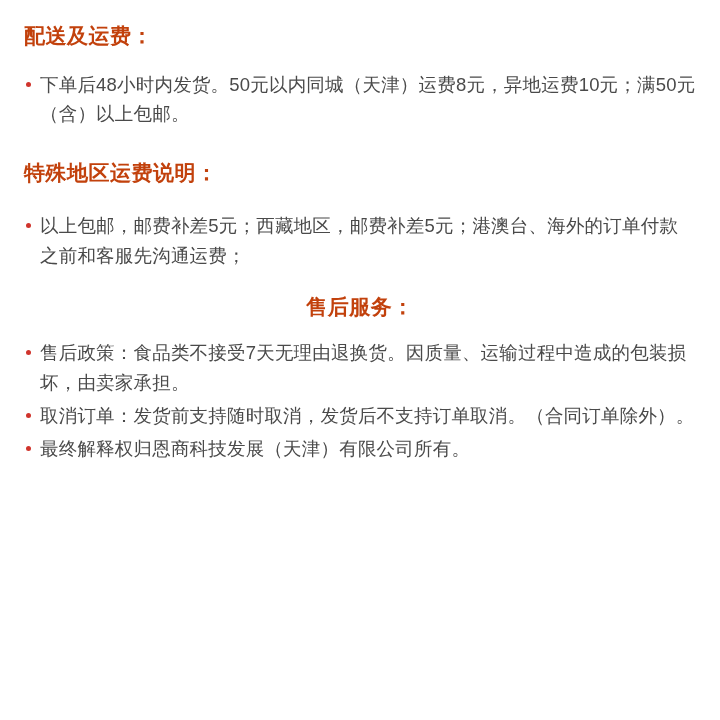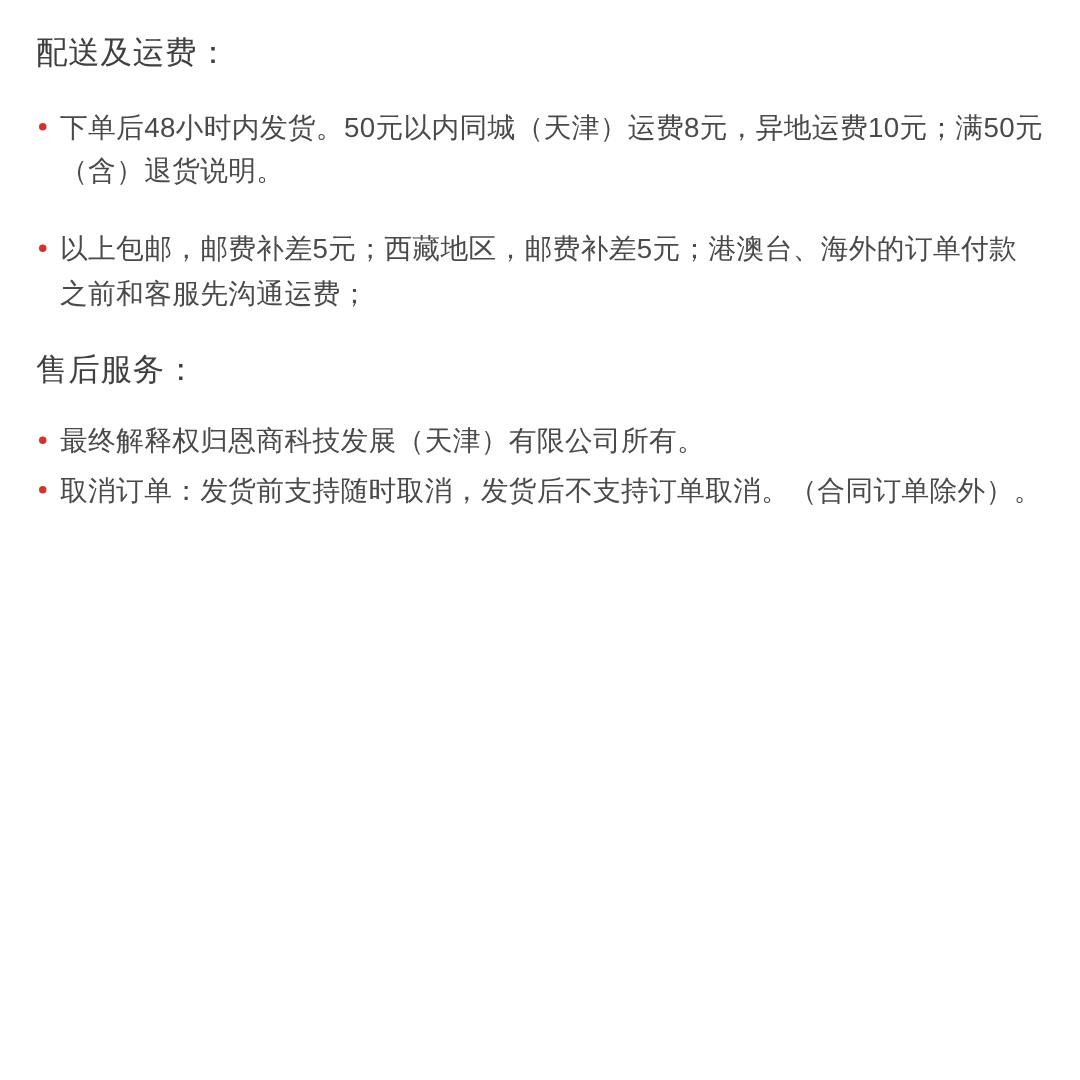--- a/index.html
+++ b/index.html
@@ -19,29 +19,29 @@
     height: 720px;
     box-sizing: border-box;
     padding: 14px 24px 0 14px;
   }
   .section {
     margin: 0;
   }
   .section-title {
     font-size: 21px;
     line-height: 1.5;
-    color: #404040;
-    font-weight: normal;
+    color: #c2410c;
+    font-weight: bold;
     margin: 0;
     padding: 0 0 0 10px;
     letter-spacing: 0.5px;
   }
   .sec-shipping .section-title { padding-top: 6px; }
   .sec-special .section-title { padding-top: 22px; }
-  .sec-service .section-title { padding-top: 14px; }
+  .sec-service .section-title { padding-top: 14px; text-align: center; }
 
   ul.bullets {
     list-style: none;
     margin: 0;
     padding: 0;
   }
   .sec-shipping ul.bullets { margin-top: 18px; }
   .sec-special ul.bullets { margin-top: 22px; }
   .sec-service ul.bullets { margin-top: 16px; }
 
@@ -69,41 +69,46 @@
 </head>
 <body>
 
 <div class="page">
 
   <div class="section sec-shipping">
     <h2 class="section-title">配送及运费：</h2>
     <ul class="bullets">
       <li>
         <span class="dot"></span>
-        <span>下单后48小时内发货。50元以内同城（天津）运费8元，异地运费10元；满50元（含）退货说明。</span>
+        <span>下单后48小时内发货。50元以内同城（天津）运费8元，异地运费10元；满50元（含）以上包邮。</span>
       </li>
     </ul>
   </div>
 
   <div class="section sec-special">
+    <h2 class="section-title">特殊地区运费说明：</h2>
     <ul class="bullets">
       <li>
         <span class="dot"></span>
         <span>以上包邮，邮费补差5元；西藏地区，邮费补差5元；港澳台、海外的订单付款之前和客服先沟通运费；</span>
       </li>
     </ul>
   </div>
 
   <div class="section sec-service">
     <h2 class="section-title">售后服务：</h2>
     <ul class="bullets">
       <li>
         <span class="dot"></span>
-        <span>最终解释权归恩商科技发展（天津）有限公司所有。</span>
+        <span>售后政策：食品类不接受7天无理由退换货。因质量、运输过程中造成的包装损坏，由卖家承担。</span>
       </li>
       <li>
         <span class="dot"></span>
         <span>取消订单：发货前支持随时取消，发货后不支持订单取消。（合同订单除外）。</span>
+      </li>
+      <li>
+        <span class="dot"></span>
+        <span>最终解释权归恩商科技发展（天津）有限公司所有。</span>
       </li>
     </ul>
   </div>
 
 </div>
 
 </body></html>

